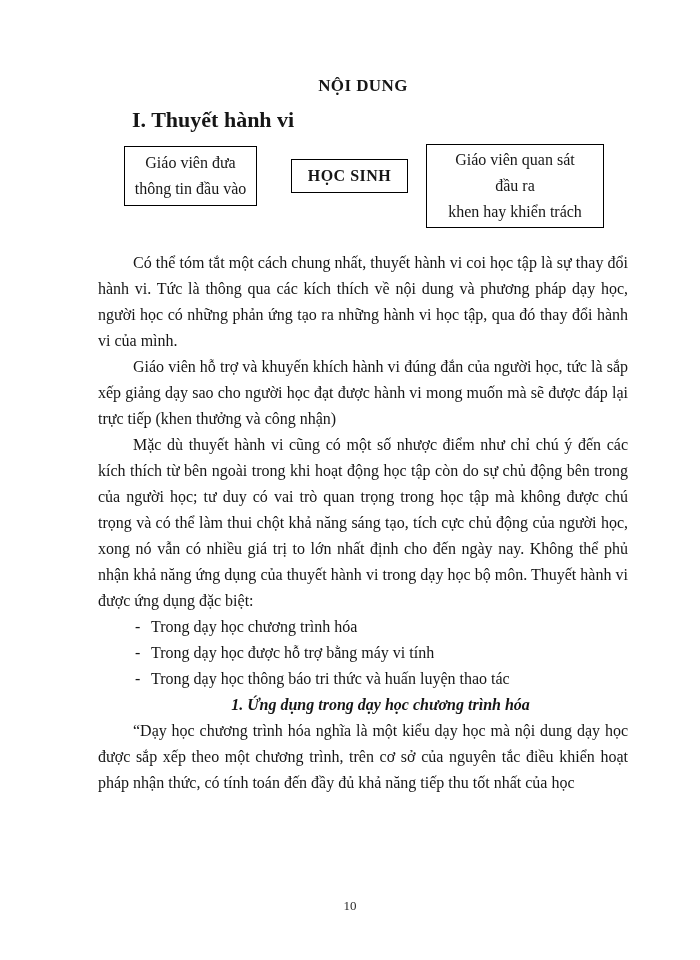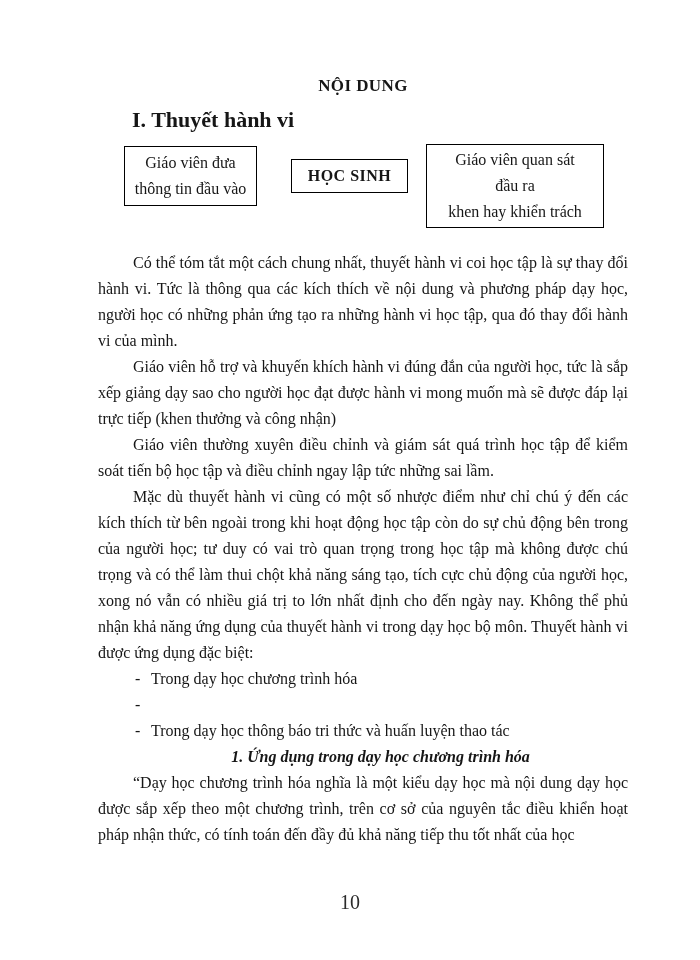--- a/index.html
+++ b/index.html
@@ -67,21 +67,21 @@
     font-style: italic;
     text-indent: 35px;
     font-size: 16px;
     text-align: center;
   }
   .page-number {
     position: absolute;
     left: 0; right: 0;
     bottom: 46px;
     text-align: center;
-    font-size: 20px;
+    font-size: 13px;
     color: #2b2b2b;
   }
 </style>
 </head>
 <body>
 
 <div class="page">
 
   <div class="doc-title">NỘI DUNG</div>
 
@@ -95,31 +95,31 @@
 đầu ra
 khen hay khiển trách</div>
   </div>
 
   <div class="body-text">
 
     <p class="para">Có thể tóm tắt một cách chung nhất, thuyết hành vi coi học tập là sự thay đổi hành vi. Tức là thông qua các kích thích về nội dung và phương pháp dạy học, người học có những phản ứng tạo ra những hành vi học tập, qua đó thay đổi hành vi của mình.</p>
 
     <p class="para">Giáo viên hỗ trợ và khuyến khích hành vi đúng đắn của người học, tức là sắp xếp giảng dạy sao cho người học đạt được hành vi mong muốn mà sẽ được đáp lại trực tiếp (khen thưởng và công nhận)</p>
 
-    <p class="para">Giáo viên thường xuyên điều chỉnh và giám sát quá trình học tập để kiểm soát tiến bộ học tập và điều chỉnh ngay lập tức những sai lầm.</p>
 
     <p class="para">Mặc dù thuyết hành vi cũng có một số nhược điểm như chỉ chú ý đến các kích thích từ bên ngoài trong khi hoạt động học tập còn do sự chủ động bên trong của người học; tư duy có vai trò quan trọng trong học tập mà không được chú trọng và có thể làm thui chột khả năng sáng tạo, tích cực chủ động của người học, xong nó vẫn có nhiều giá trị to lớn nhất định cho đến ngày nay. Không thể phủ nhận khả năng ứng dụng của thuyết hành vi trong dạy học bộ môn. Thuyết hành vi được ứng dụng đặc biệt:</p>
 
     <div class="dash-list">
       <div class="dash-item">
         <span class="dash-marker">-</span>
         <span>Trong dạy học chương trình hóa</span>
       </div>
       <div class="dash-item">
         <span class="dash-marker">-</span>
+        <span>Trong dạy học được hỗ trợ bằng máy vi tính</span>
       </div>
       <div class="dash-item">
         <span class="dash-marker">-</span>
         <span>Trong dạy học thông báo tri thức và huấn luyện thao tác</span>
       </div>
     </div>
 
     <p class="subsection-heading">1. Ứng dụng trong dạy học chương trình hóa</p>
 
     <p class="para">“Dạy học chương trình hóa nghĩa là một kiểu dạy học mà nội dung dạy học được sắp xếp theo một chương trình, trên cơ sở của nguyên tắc điều khiển hoạt pháp nhận thức, có tính toán đến đầy đủ khả năng tiếp thu tốt nhất của học</p>

